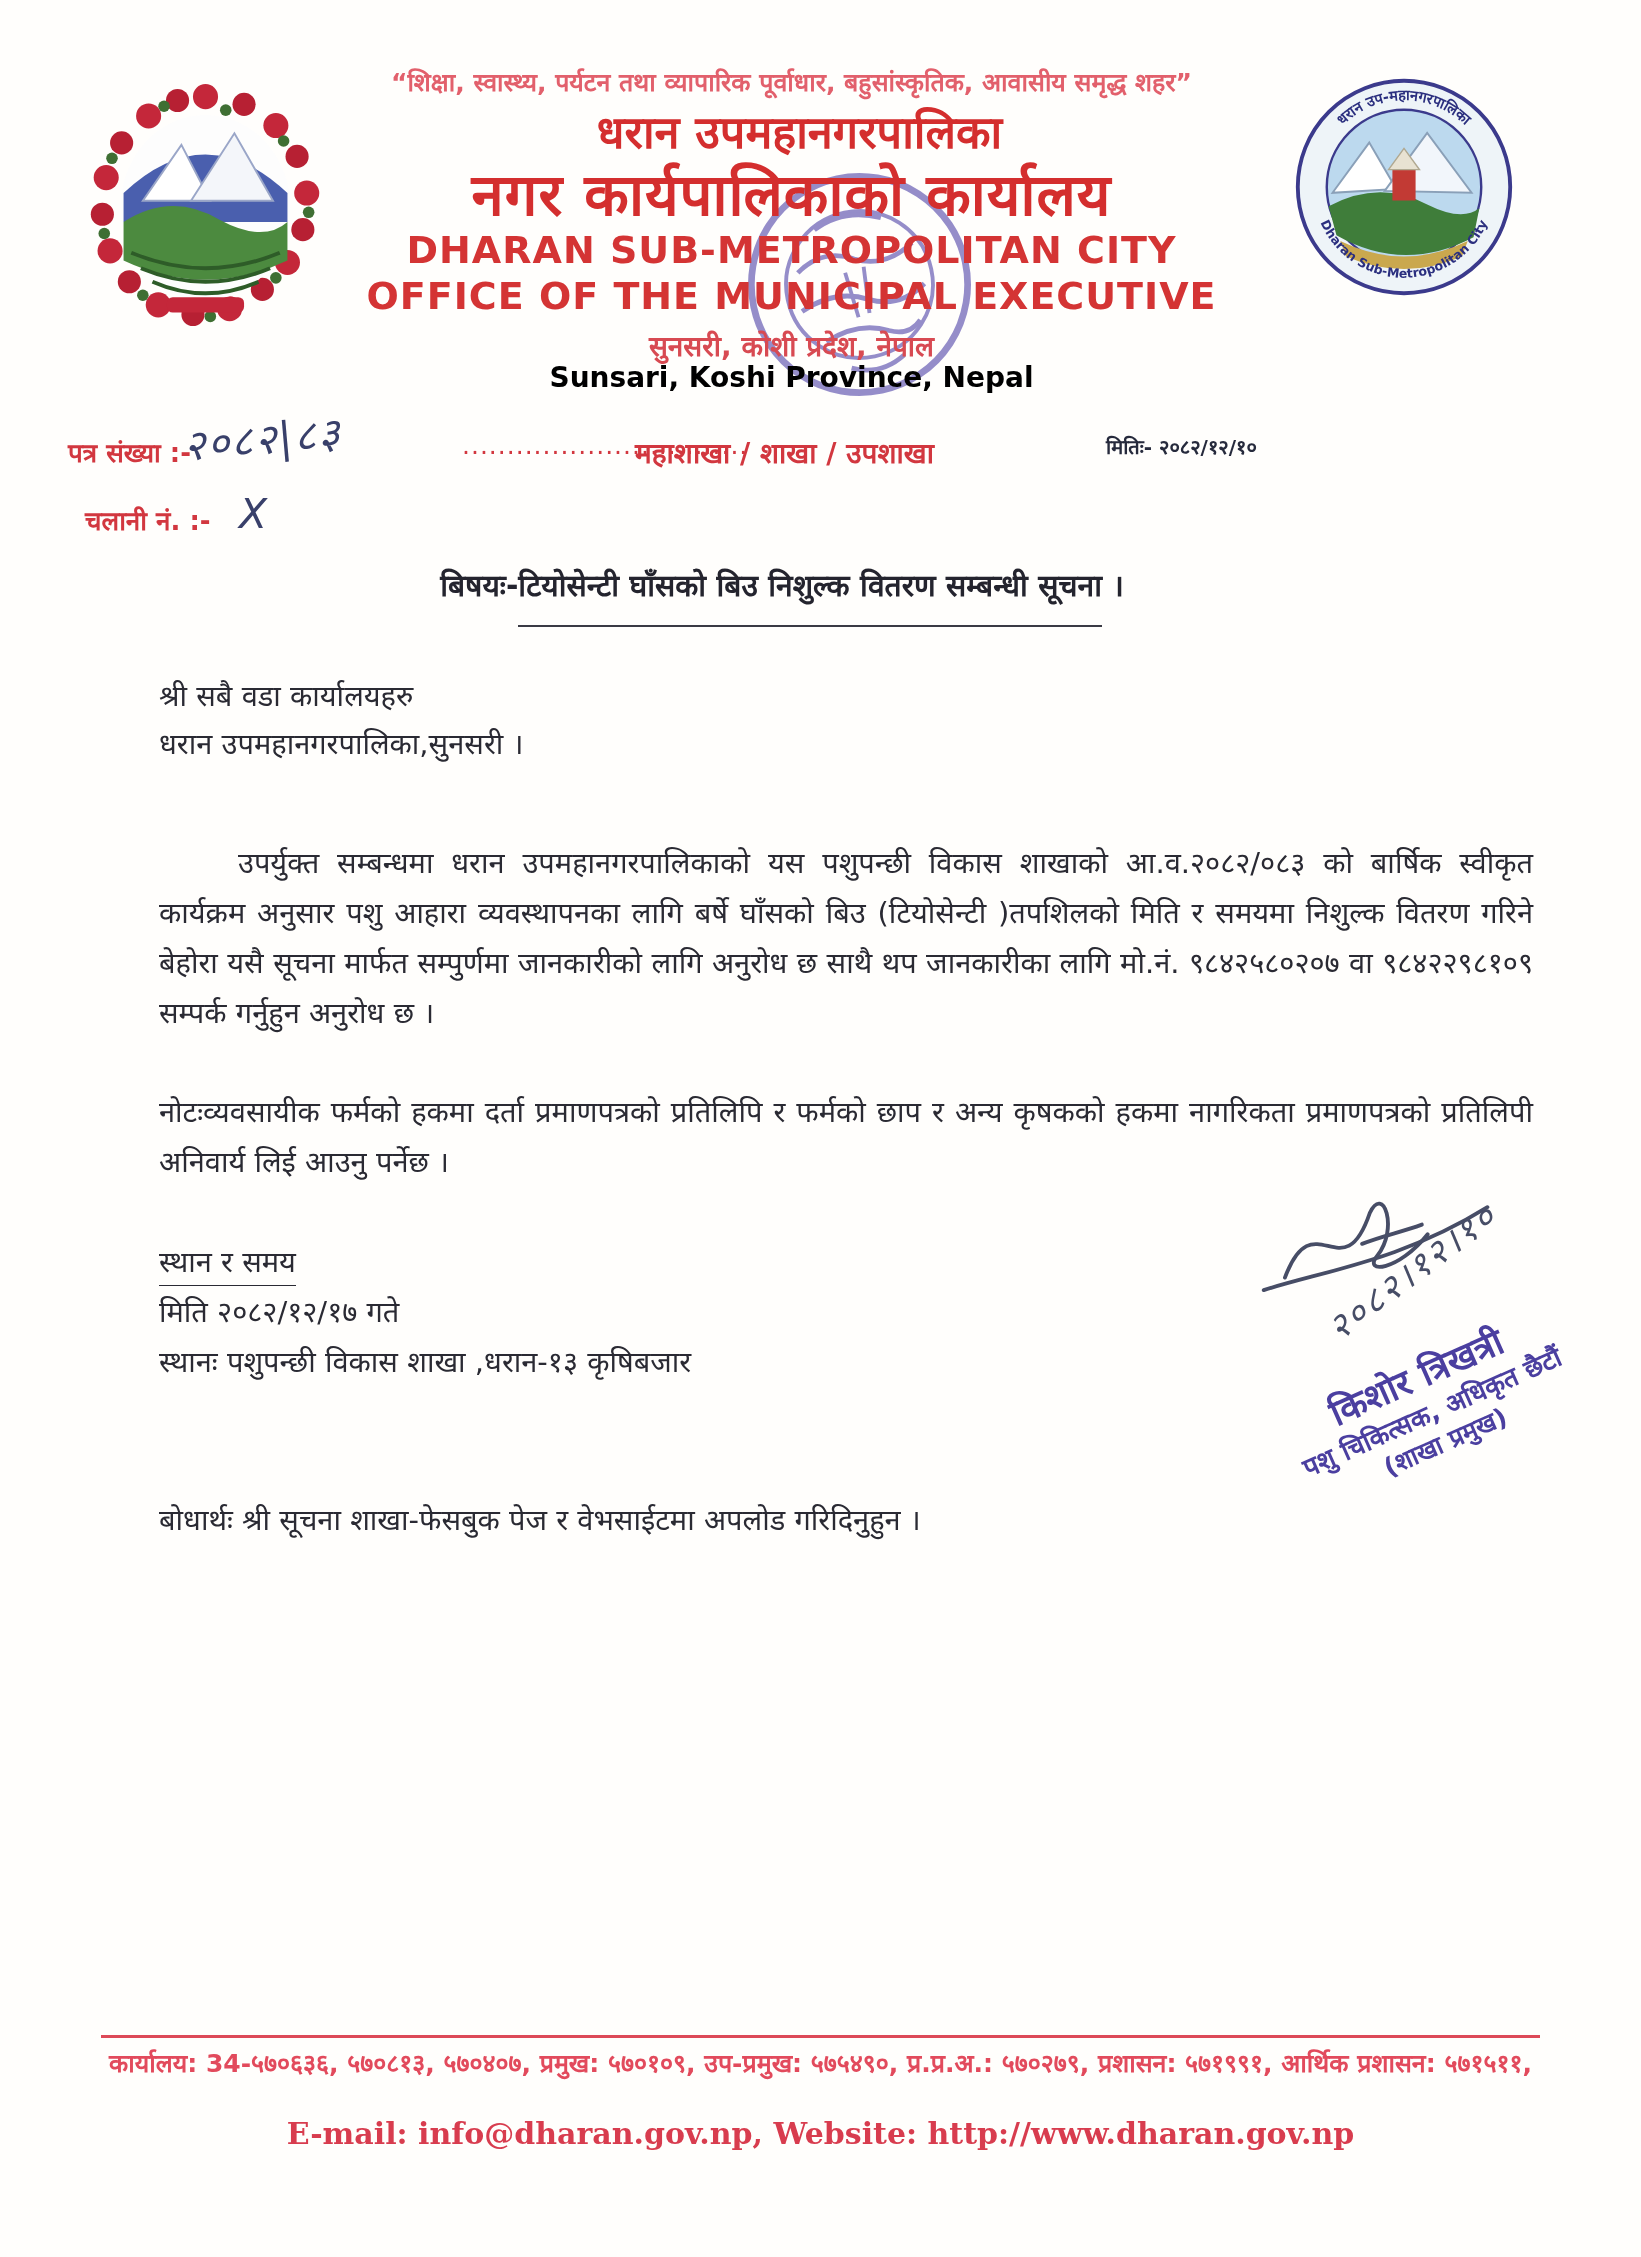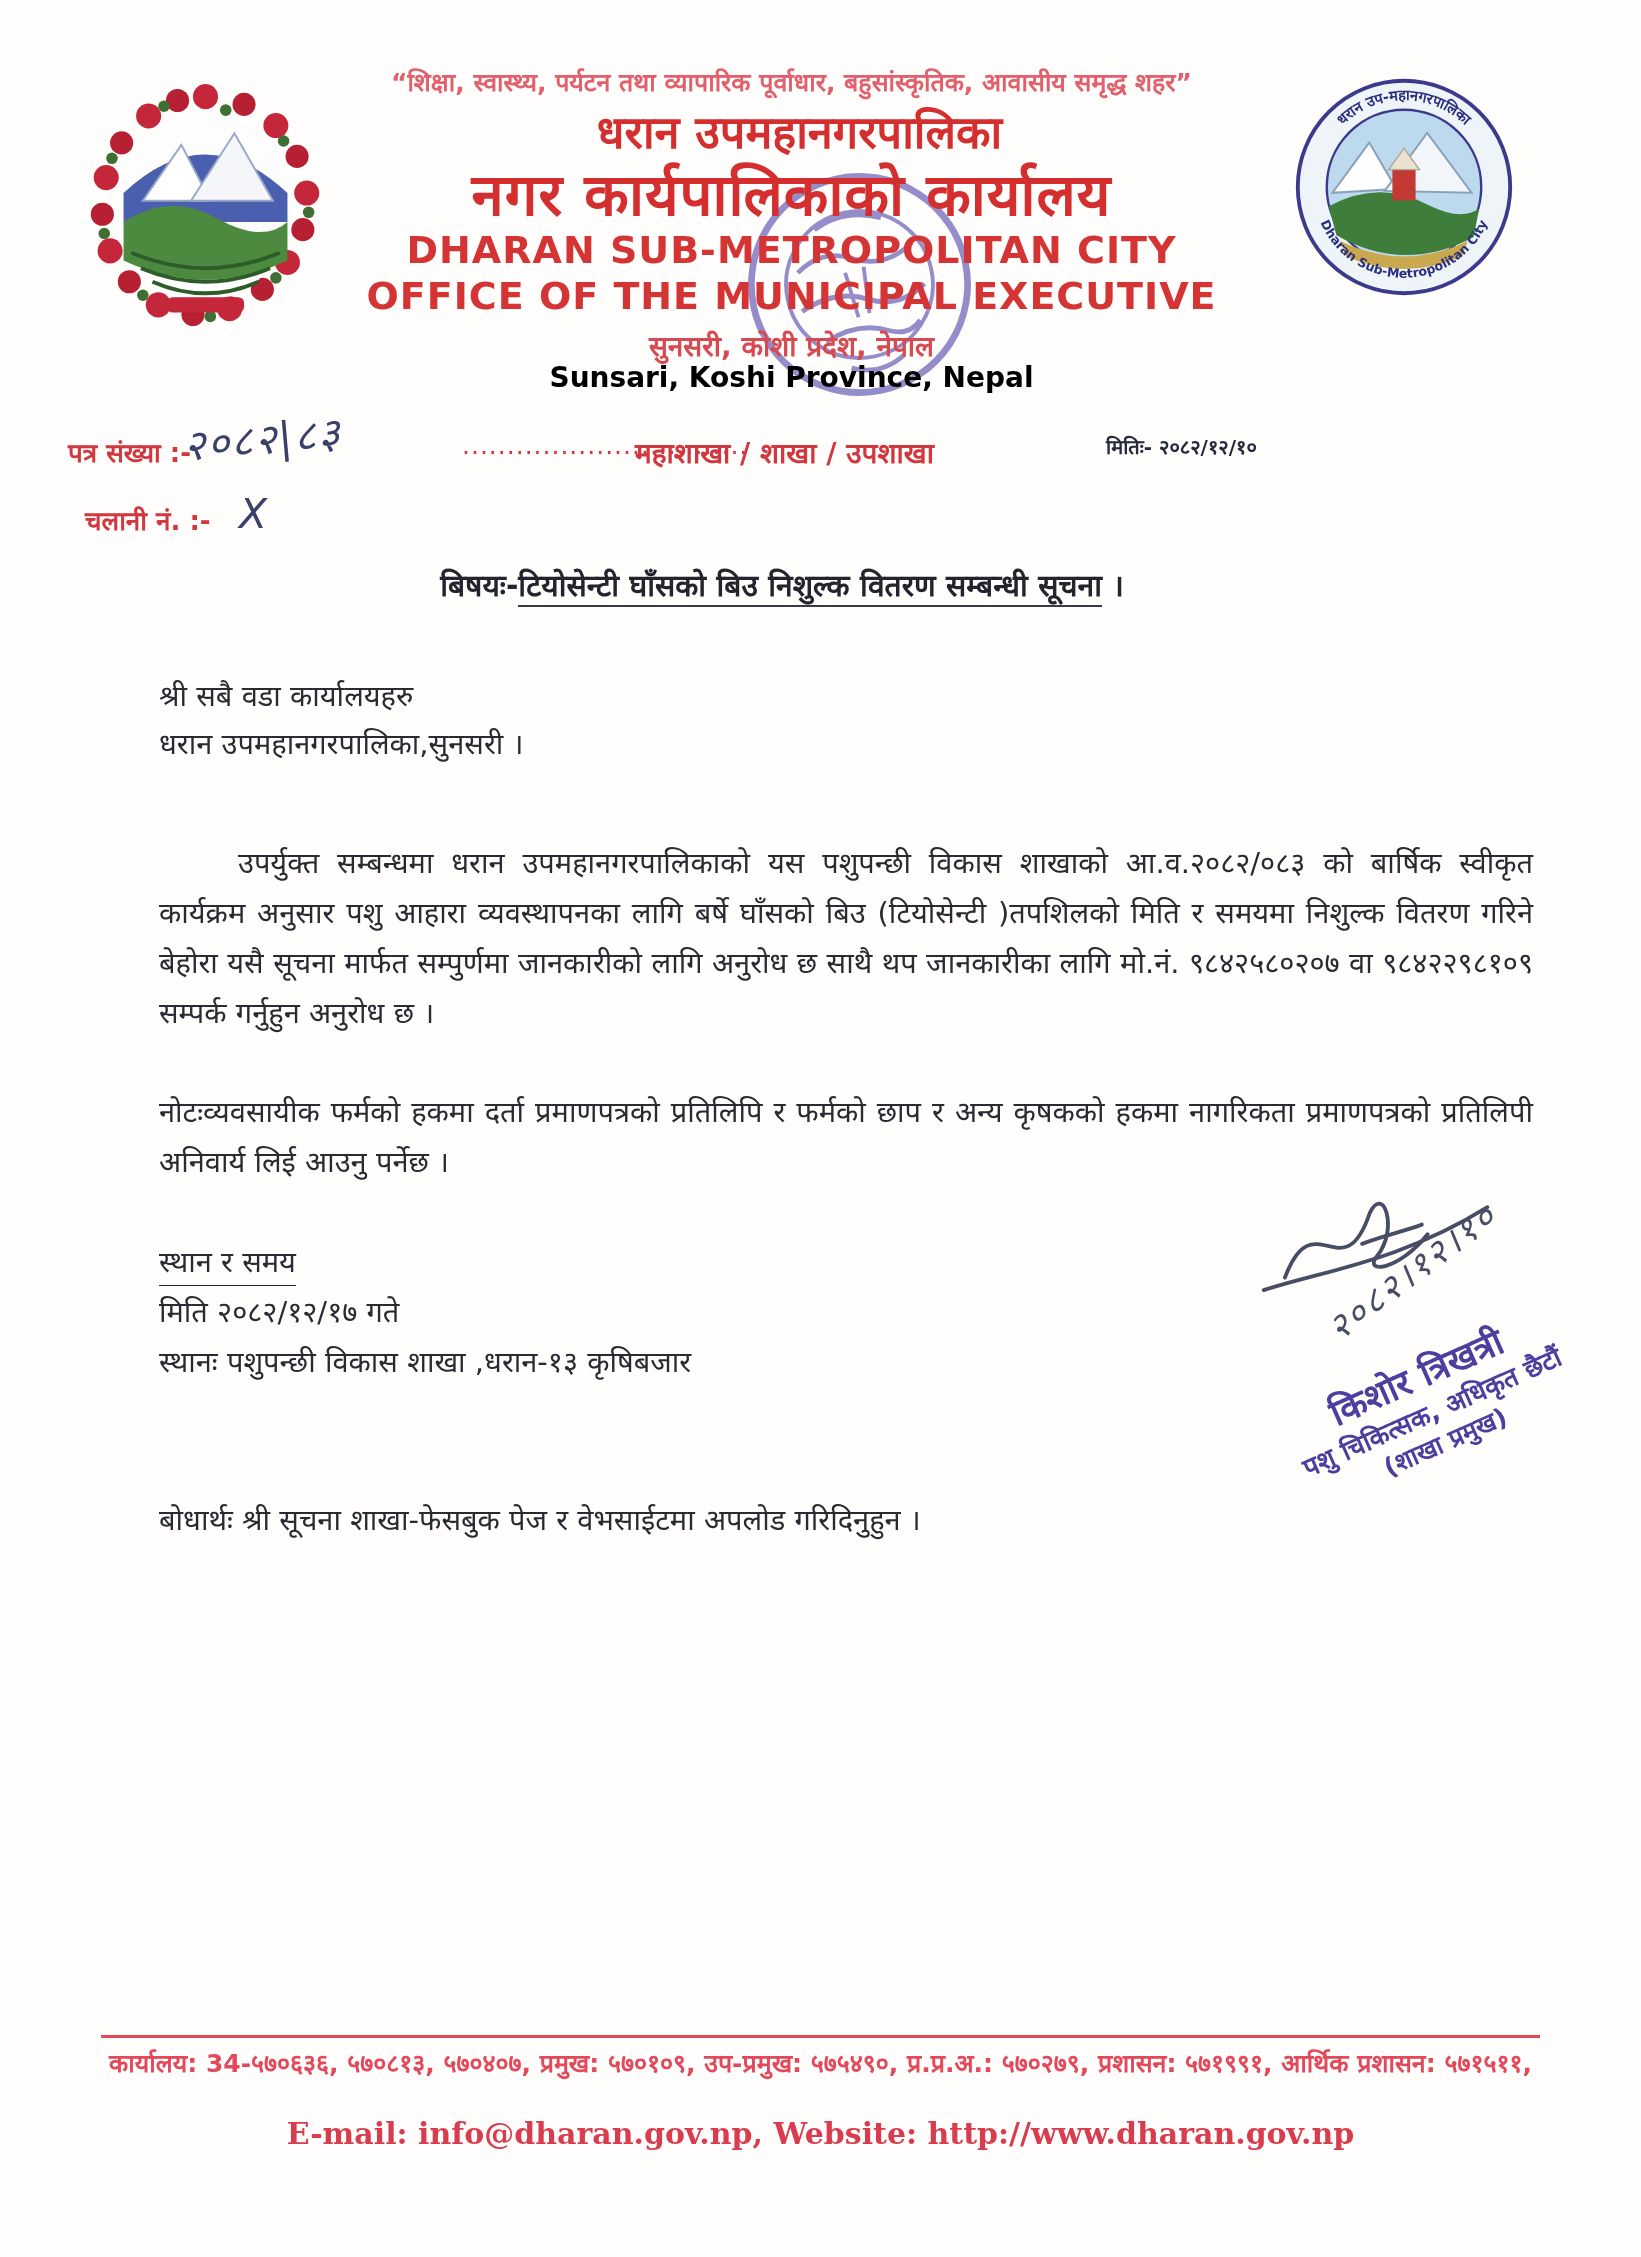--- a/index.html
+++ b/index.html
@@ -24,21 +24,21 @@
   .hand{font-style:italic;color:#39406a;}
   .meta-ref{left:68px;top:434px;}
   .meta-ref-val{left:183px;top:409px;font-size:42px;transform:rotate(-5deg);letter-spacing:1.9px;}
   .meta-dots{left:462px;top:431px;color:#d2373f;font-size:25px;letter-spacing:1px;}
   .meta-branch{left:635px;top:433px;font-size:28px;text-align:right;}
   .meta-date{left:1106px;top:433px;font-size:20px;color:#262a3c;font-weight:600;}
   .meta-disp{left:85px;top:502px;}
   .meta-disp-val{left:239px;top:490px;font-size:41px;}
   
   .subject{left:0;right:77px;top:564px;text-align:center;font-size:30px;font-weight:600;color:#24242e;}
-  .subject .u{border-bottom:2.9px solid #3a3a44;padding-bottom:2px;margin-top:46px;}
+  .subject .u{border-bottom:2.9px solid #3a3a44;padding-bottom:22px;margin-top:46px;}
   
   .body-txt{font-size:29px;line-height:50px;color:#2a2a33;}
   .recipient{left:159px;top:672px;line-height:48px;}
   .para1{left:159px;right:108px;top:838px;text-indent:79px;text-align:justify;}
   .note{left:159px;right:108px;top:1087px;text-align:justify;}
   .sched{left:159px;top:1240px;line-height:44px;}
   .sched .head{border-bottom:1.9px solid #2a2a33;padding-bottom:6px;}
   .sched div{margin-bottom:5.8px;}
   .cc{left:159px;top:1495px;}
   

